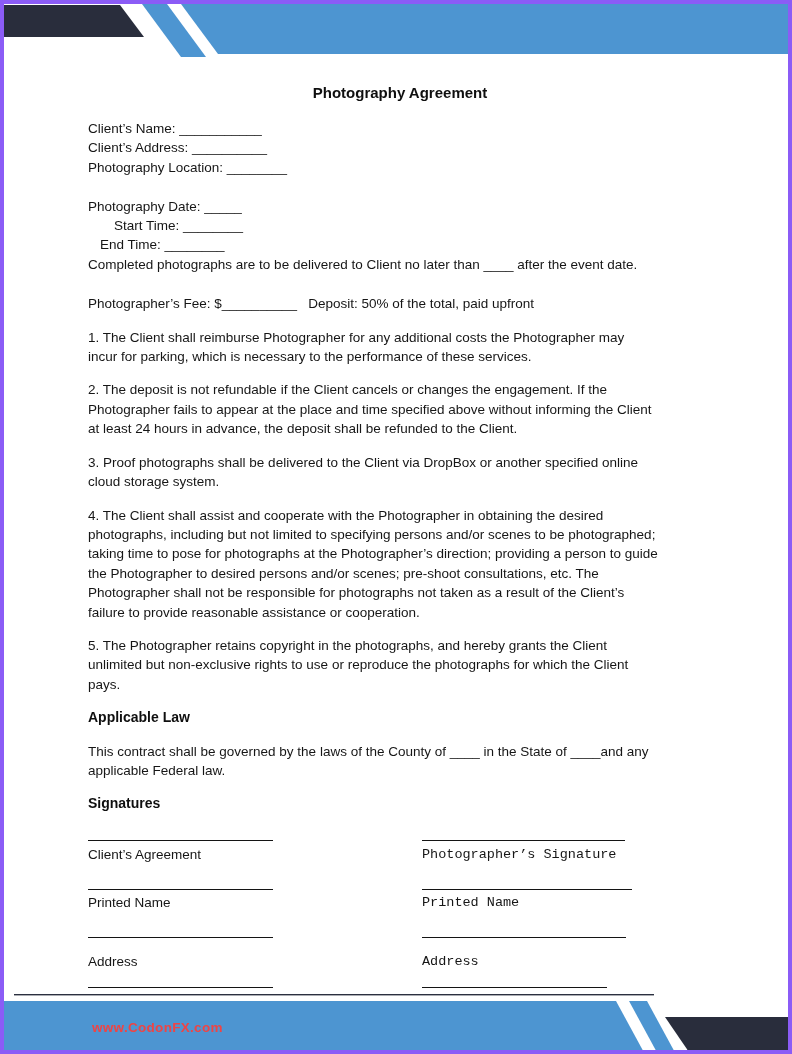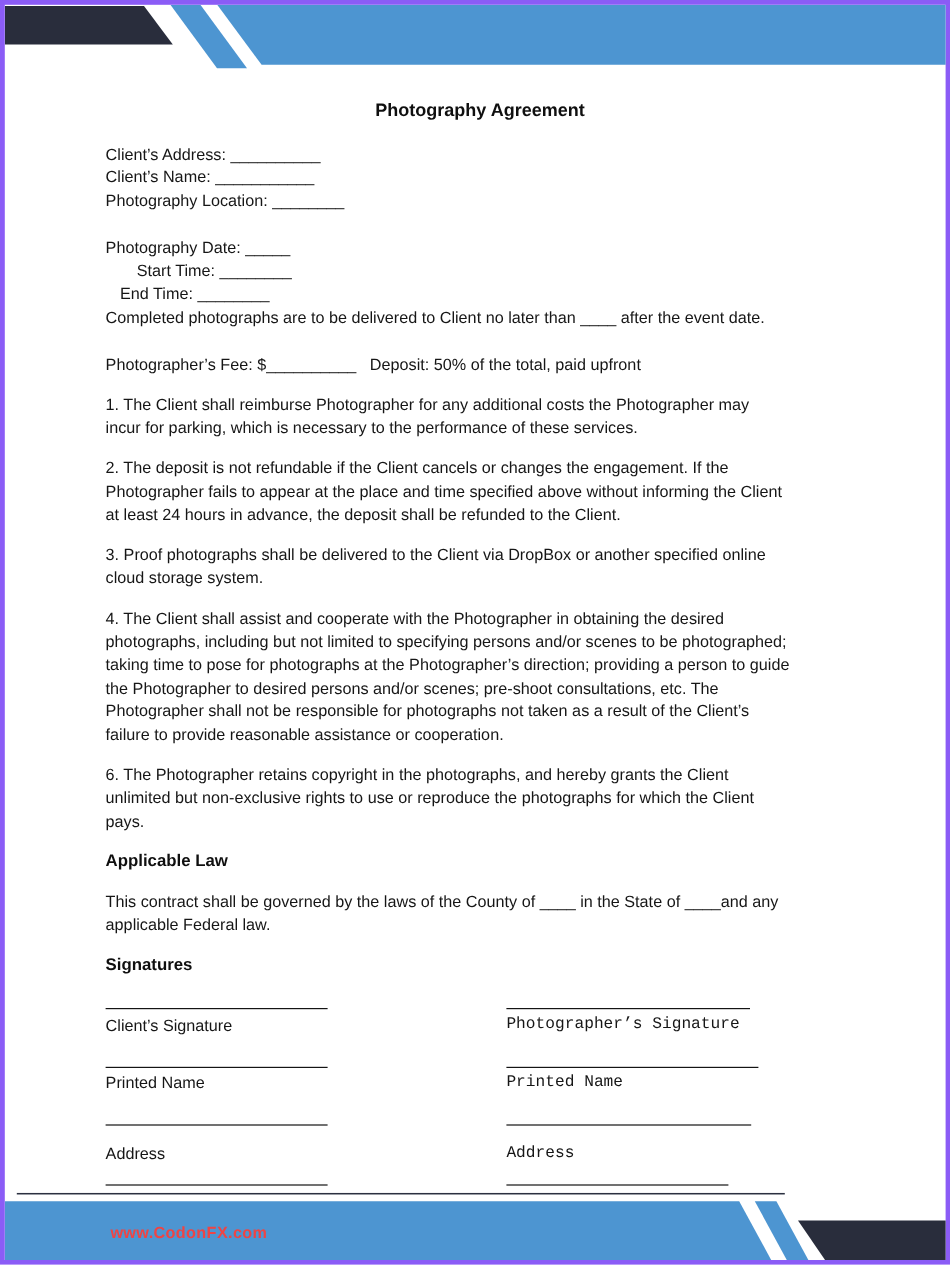--- a/index.html
+++ b/index.html
@@ -89,22 +89,22 @@
     <polygon points="0,1 116,1 140,33 0,33" fill="#292D3C"></polygon>
     <polygon points="138,0 163,0 202,53 177,53" fill="#4D95D1"></polygon>
     <polygon points="177,0 792,0 792,50 214,50" fill="#4D95D1"></polygon>
   </svg>
 
   <div class="content">
 
     <h1 class="title">Photography Agreement</h1>
 
     <div class="fields">
+      <div>Client’s Name: ___________</div>
       <div>Client’s Address: __________</div>
-      <div>Client’s Name: ___________</div>
       <div>Photography Location: ________</div>
       <div class="date-row">
         <span>Photography Date: _____</span>
         <span class="gap-start">Start Time: ________</span>
         <span class="gap-end">End Time: ________</span>
       </div>
       <div>Completed photographs are to be delivered to Client no later than ____ after the event date.</div>
     </div>
 
     <p class="body-p fee">Photographer’s Fee: $__________ &nbsp;&nbsp;Deposit: 50% of the total, paid upfront</p>
@@ -115,35 +115,35 @@
 Photographer fails to appear at the place and time specified above without informing the Client
 at least 24 hours in advance, the deposit shall be refunded to the Client.</p>
     <p class="body-p">3. Proof photographs shall be delivered to the Client via DropBox or another specified online
 cloud storage system.</p>
     <p class="body-p">4. The Client shall assist and cooperate with the Photographer in obtaining the desired
 photographs, including but not limited to specifying persons and/or scenes to be photographed;
 taking time to pose for photographs at the Photographer’s direction; providing a person to guide
 the Photographer to desired persons and/or scenes; pre-shoot consultations, etc. The
 Photographer shall not be responsible for photographs not taken as a result of the Client’s
 failure to provide reasonable assistance or cooperation.</p>
-    <p class="body-p">6. The Photographer retains copyright in the photographs, and hereby grants the Client
+    <p class="body-p">5. The Photographer retains copyright in the photographs, and hereby grants the Client
 unlimited but non-exclusive rights to use or reproduce the photographs for which the Client
 pays.</p>
 
     <h2 class="center-h">Applicable Law</h2>
     <p class="body-p">This contract shall be governed by the laws of the County of ____ in the State of ____and any
 applicable Federal law.</p>
 
     <h2 class="center-h">Signatures</h2>
 
     <div class="sig-section">
 
       <div class="srow col-left r1">
         <div class="sline" style="width:185px"></div>
-        <span class="slabel">Client’s Signature</span>
+        <span class="slabel">Client’s Agreement</span>
       </div>
       <div class="srow col-right r1">
         <div class="sline" style="width:203px"></div>
         <span class="slabel">Photographer’s Signature</span>
       </div>
 
       <div class="srow col-left r2">
         <div class="sline" style="width:185px"></div>
         <span class="slabel">Printed Name</span>
       </div>

